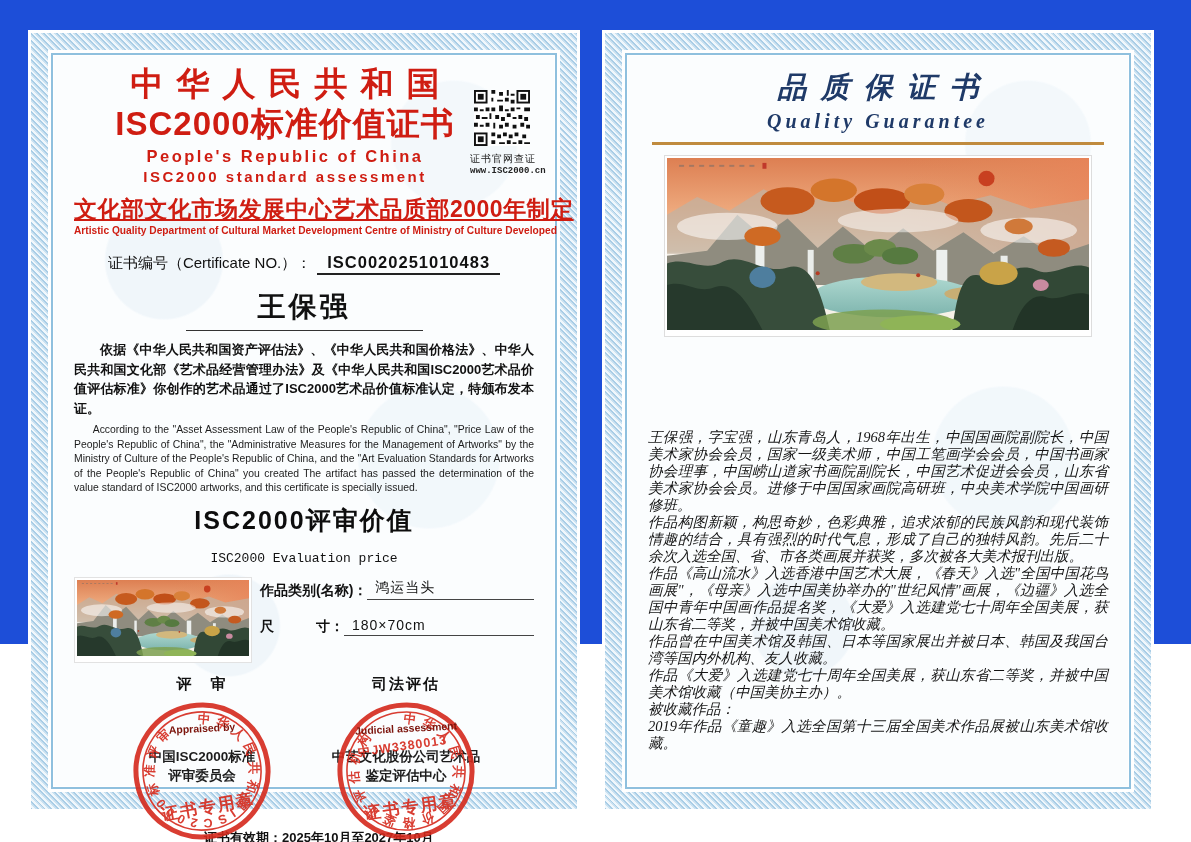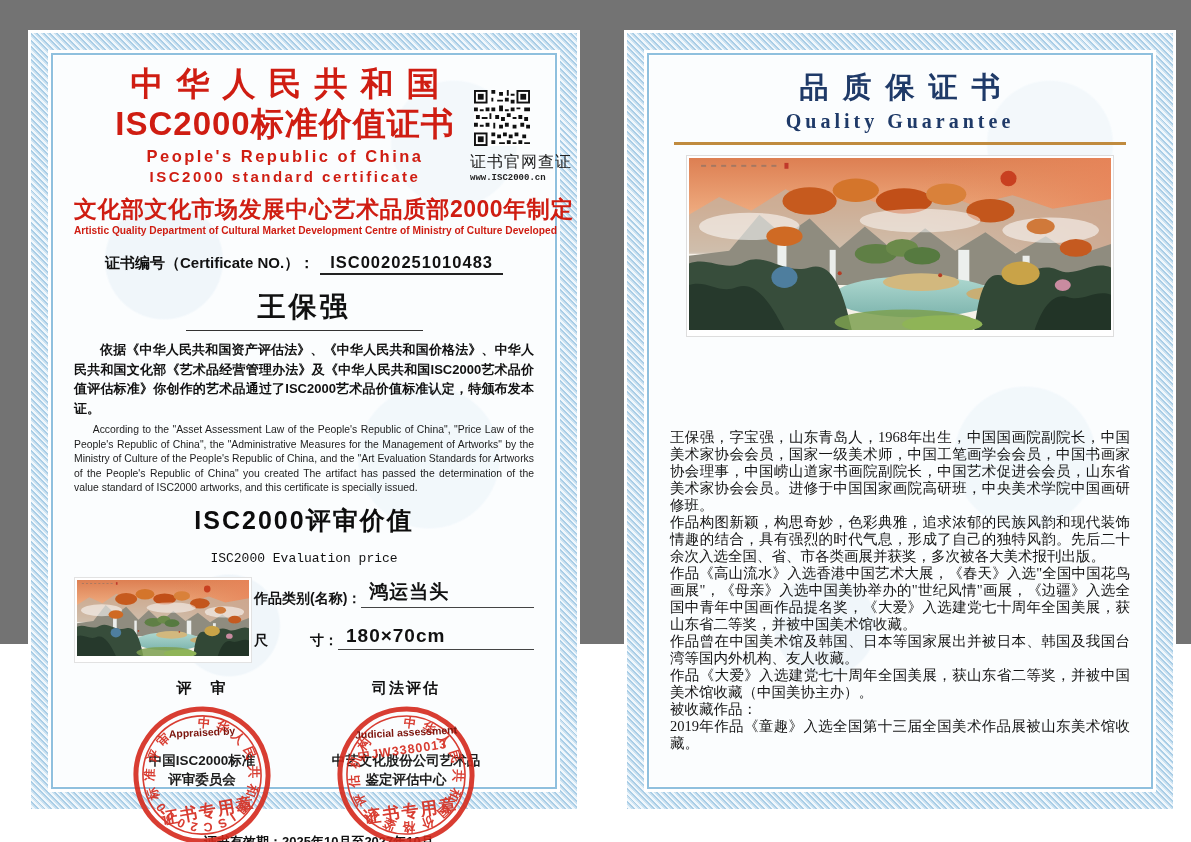--- a/index.html
+++ b/index.html
@@ -1,66 +1,66 @@
 <!DOCTYPE html>
 <html><head>
 <meta charset="utf-8">
 <style>
   * { margin:0; padding:0; box-sizing:border-box; }
   html,body { width:1191px; height:842px; background:#ffffff; overflow:hidden;
               font-family:"Liberation Sans", sans-serif; }
-  .sheet { position:relative; width:1191px; height:644px; background:#737373; }
+  .sheet { position:relative; width:1191px; height:644px; background:#1d4ed8; }
 
   
   .page { position:absolute; top:30px; width:552px; height:782px; background:#fff; }
   .page-left  { left:28px; }
-  .page-right { left:624px; }
+  .page-right { left:602px;font-style:italic; }
   .g-frame { position:absolute; inset:3px; border:17px solid;
              border-image: repeating-linear-gradient(45deg,#a9cde6 0 1.4px,#f0f7fc 1.4px 3.2px,#cbe2f1 3.2px 4.6px) 17; }
   .g-frame::after { content:''; position:absolute; inset:3px; border:2px solid #8fc0de; }
   .content { position:absolute; inset:26px; padding:6px 20px 4px 20px; background:#fbfdfe; }
   .content::before { content:''; position:absolute; inset:0; pointer-events:none; opacity:.55;
      background:
        radial-gradient(circle 90px at 22% 28%, #e8f1f8 0 58px, transparent 60px),
        radial-gradient(circle 110px at 75% 55%, #ecf4fa 0 70px, transparent 72px),
        radial-gradient(circle 80px at 35% 78%, #e8f1f8 0 50px, transparent 52px),
        radial-gradient(circle 100px at 80% 12%, #edf5fa 0 62px, transparent 64px); }
   .content > * { position:relative; }
 
   
   .hdr-flex { display:flex; align-items:flex-start; margin-top:2px; }
   .hdr-titles { flex:1; text-align:center; padding-left:26px; }
   .t-cn1 { color:#cf1d12; font-size:33px; font-weight:bold; letter-spacing:13px; text-indent:13px; line-height:40px; }
   .t-cn2 { color:#cf1d12; font-size:33px; font-weight:bold; letter-spacing:1px; line-height:40px; }
   .t-en1 { color:#cf1d12; font-size:16.5px; font-weight:bold; letter-spacing:2.5px; line-height:21px; margin-top:2px; }
   .t-en2 { color:#cf1d12; font-size:15px;  font-weight:bold; letter-spacing:2.5px; line-height:19px; }
   .qr-col { width:64px; text-align:center; margin-top:26px; }
-  .qr-cap1 { font-size:16px; color:#222; letter-spacing:1px; margin-top:2px; white-space:nowrap; }
+  .qr-cap1 { font-size:10px; color:#222; letter-spacing:1px; margin-top:2px; white-space:nowrap; }
   .qr-cap2 { font-size:9px; font-weight:bold; color:#222; font-family:"Liberation Mono", monospace; white-space:nowrap; }
-  .dept-cn { color:#cf1d12; font-size:23px; font-weight:900; text-align:center; margin-top:8px; line-height:30px; letter-spacing:0.5px; white-space:nowrap; }
+  .dept-cn { color:#cf1d12; font-size:23px; font-weight:900; text-align:center; margin-top:8px; line-height:30px; letter-spacing:0.5px; white-space:nowrap;text-decoration:underline; }
   .dept-en { color:#cf1d12; font-size:10.2px; font-weight:bold; text-align:center; line-height:14px; white-space:nowrap; }
   .certno-row { text-align:center; margin-top:15px; font-size:15px; color:#111; }
-  .certno-label { font-weight:700; }
+  .certno-label { font-weight:400; }
   .certno-val { display:inline-block; font-size:16.5px; font-weight:bold; letter-spacing:1px;
                 border-bottom:2px solid #222; padding:0 10px 1px 10px; margin-left:6px;text-align:center; }
   .holder { text-align:center; margin-top:13px; }
   .holder span { display:inline-block; font-size:28px; font-weight:bold; color:#111; letter-spacing:3px;
                  border-bottom:1.5px solid #333; padding:0 72px 4px 72px; }
   .stmt-cn { margin-top:9px; font-size:13px; font-weight:600; color:#111; line-height:19.5px;
              text-align:justify; text-indent:2em; }
   .stmt-en { margin-top:5px; font-size:10.4px; color:#1c1c1c; line-height:14.5px; text-align:justify; text-indent:1.8em; }
   .sect { text-align:center; margin-top:9px; }
   .sect-cn { font-size:25px; font-weight:bold; color:#0d0d0d; letter-spacing:2px; line-height:30px; }
   .sect-en { font-size:13px; color:#111; font-family:"Liberation Mono", monospace; line-height:16px;margin-top:16px; }
   .fields-flex { display:flex; margin-top:10px; align-items:flex-start; }
   .thumb-wrap { width:178px; padding:2px; background:#fff; border:1px solid #e2e2e2; }
-  .fields-col { flex:1; padding-left:2px; padding-top:2px; }
+  .fields-col { flex:1; padding-left:8px; padding-top:2px; }
   .field-row { display:flex; align-items:flex-end; margin-bottom:17px; }
   .f-label { font-size:14px; font-weight:bold; color:#111; white-space:nowrap; }
-  .f-value { flex:1; font-size:19px; font-weight:bold; color:#111; border-bottom:1.5px solid #444;
+  .f-value { flex:1; font-size:14px; font-weight:normal; color:#111; border-bottom:1.5px solid #444;
              padding:0 0 2px 8px; letter-spacing:1px; }
   .seals-row { display:flex; justify-content:space-around; margin-top:12px; padding:0 26px; }
   .seal-col { width:215px; text-align:center; z-index:2; }
   .seal-label { font-size:15px; font-weight:bold; color:#111; letter-spacing:2px; margin-bottom:4px; }
   .seal-wrap { position:relative; height:152px; }
   .org-text { position:absolute; left:50%; top:49px; transform:translateX(-50%); white-space:nowrap;
               font-size:13.5px; font-weight:bold; color:#1c1c1c; line-height:19px; z-index:1; }
   .seal-svg { position:absolute; left:50%; top:2px; transform:translateX(-50%); z-index:2; opacity:.9; }
   .seal-en { position:absolute; left:50%; top:24px; transform:translateX(-50%) rotate(-3deg); white-space:nowrap;
              font-size:10.5px; font-weight:bold; color:#7c150d; z-index:3; }
@@ -155,21 +155,21 @@
 
   <div class="page page-left">
     <div class="g-frame"></div>
     <div class="content">
 
       <div class="hdr-flex">
         <div class="hdr-titles">
           <div class="t-cn1">中华人民共和国</div>
           <div class="t-cn2">ISC2000标准价值证书</div>
           <div class="t-en1">People's Republic of China</div>
-          <div class="t-en2">ISC2000 standard certificate</div>
+          <div class="t-en2">ISC2000 standard assessment</div>
         </div>
         <div class="qr-col">
           <svg width="56" height="56" viewBox="0 0 29 29">
             <rect width="29" height="29" fill="#fff"></rect>
             <g fill="#111">
               <rect x="0" y="0" width="7" height="7"></rect>
                 <rect x="22" y="0" width="7" height="7"></rect>
                 <rect x="0" y="22" width="7" height="7"></rect>
               <rect x="1" y="1" width="5" height="5" fill="#fff"></rect>
                 <rect x="23" y="1" width="5" height="5" fill="#fff"></rect>

